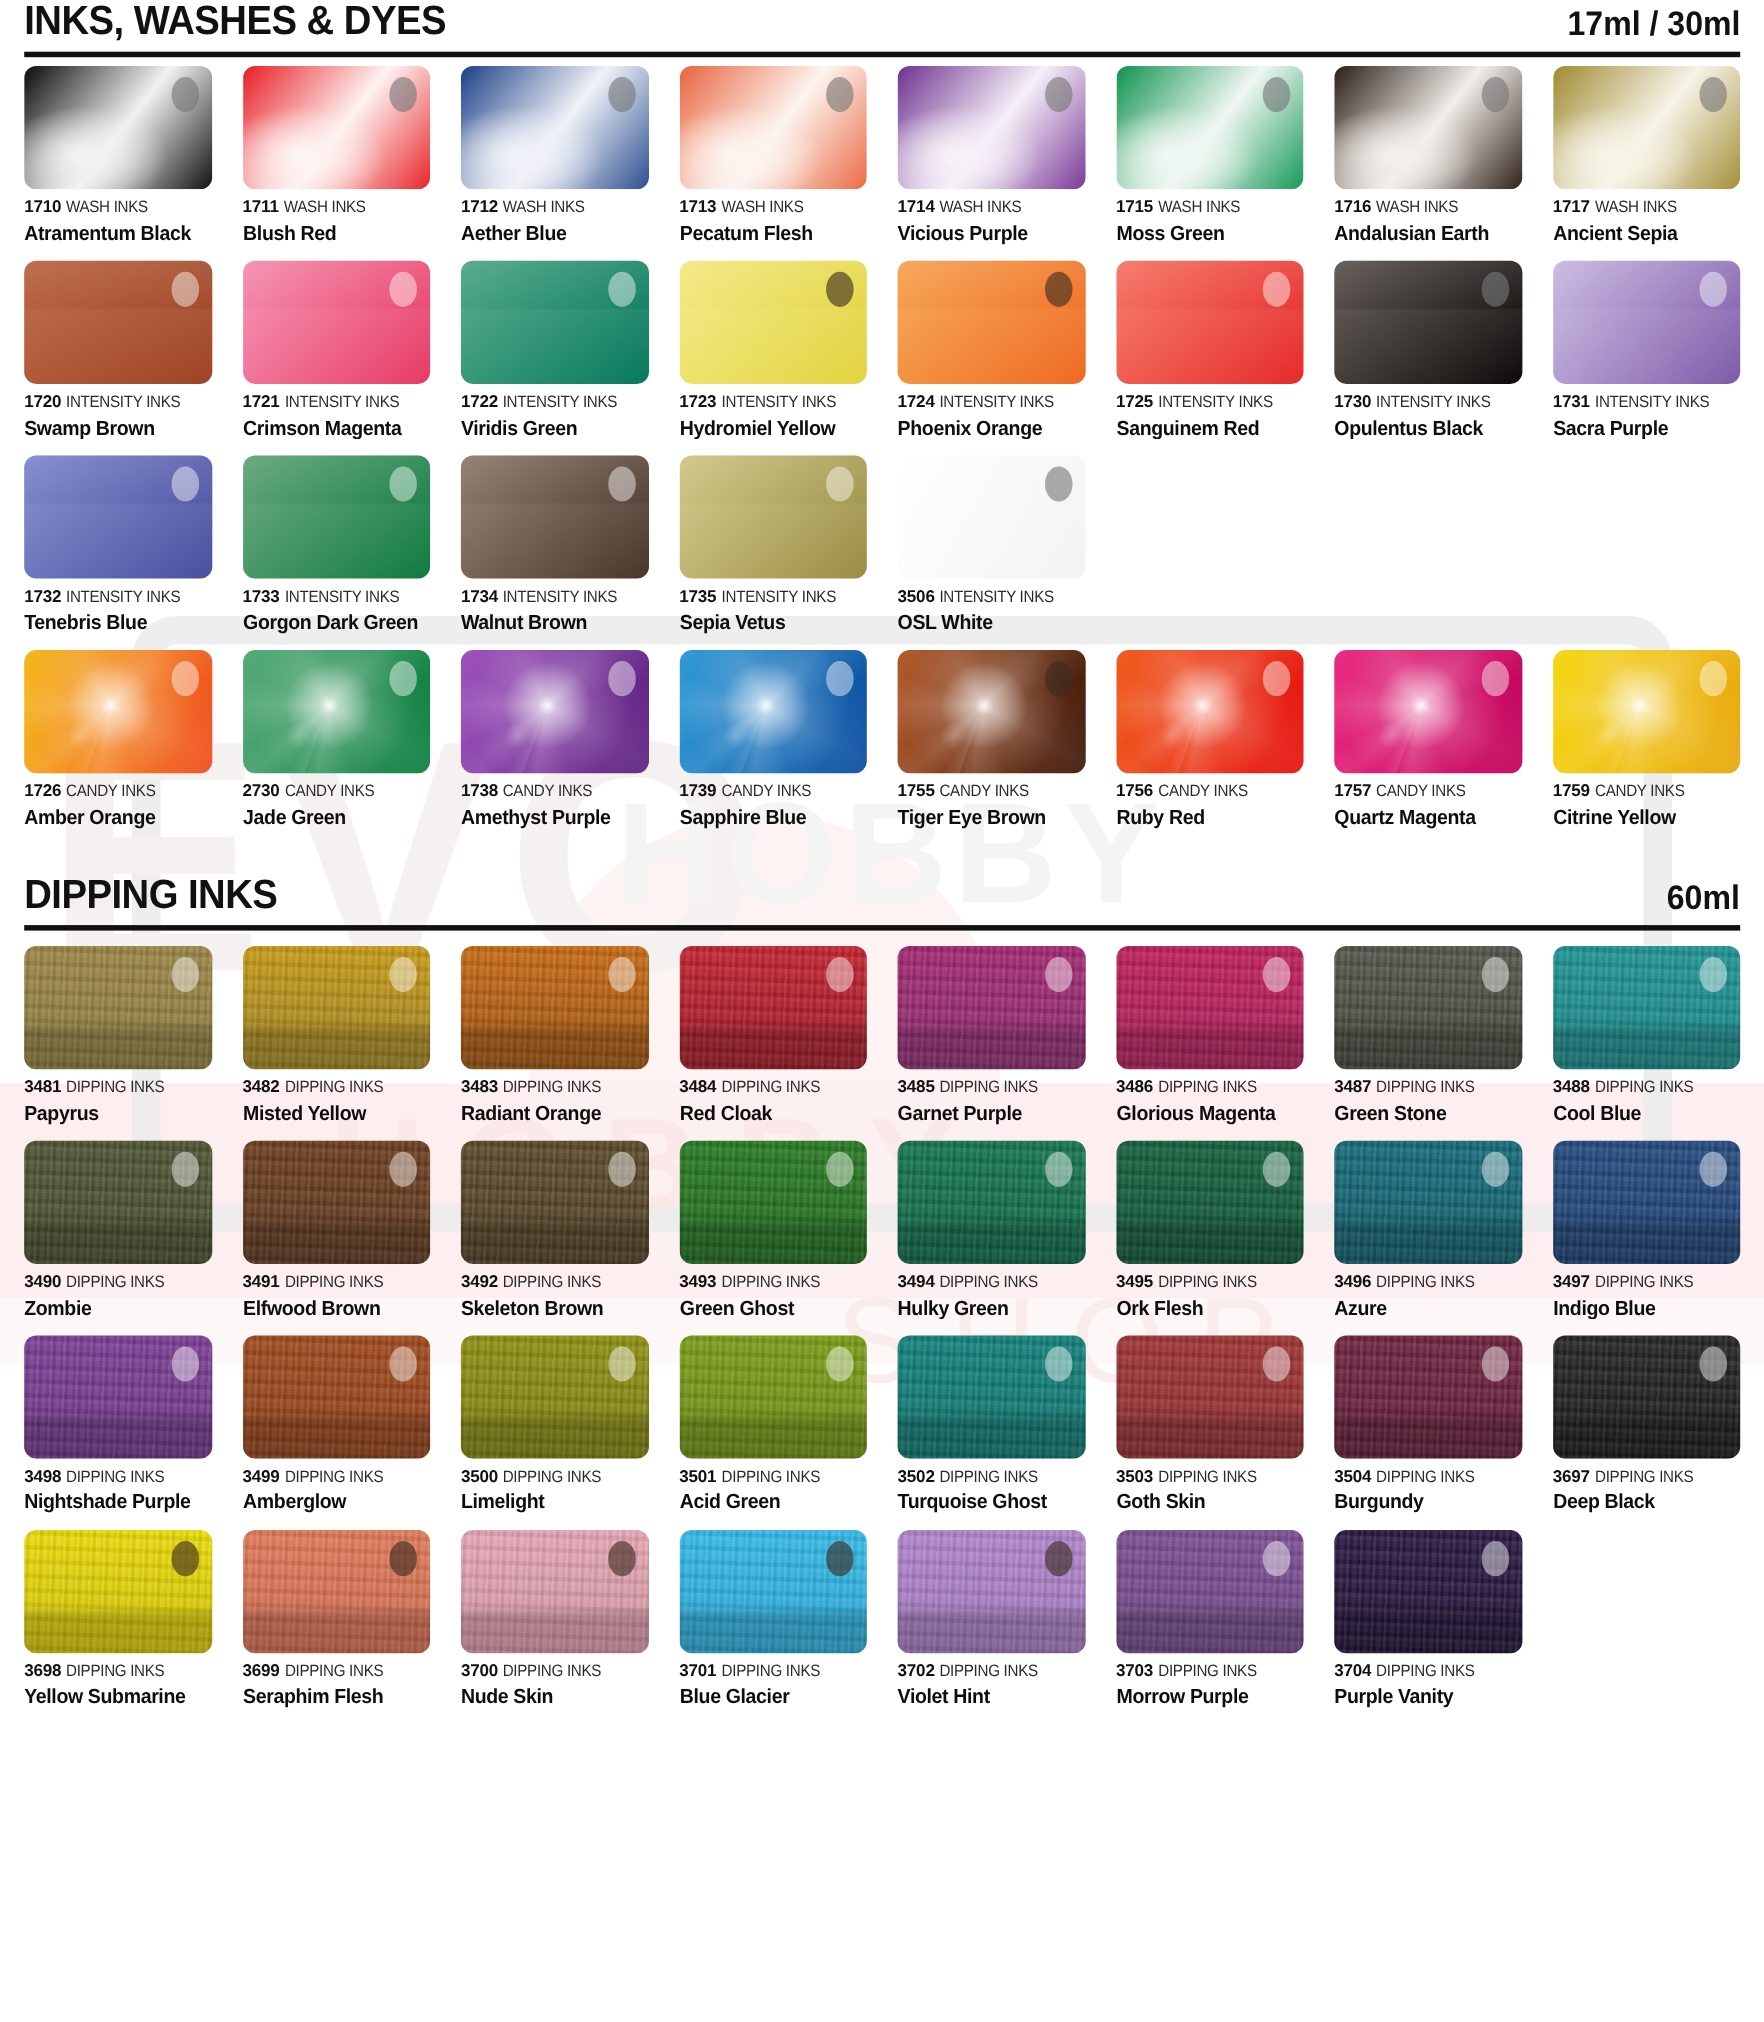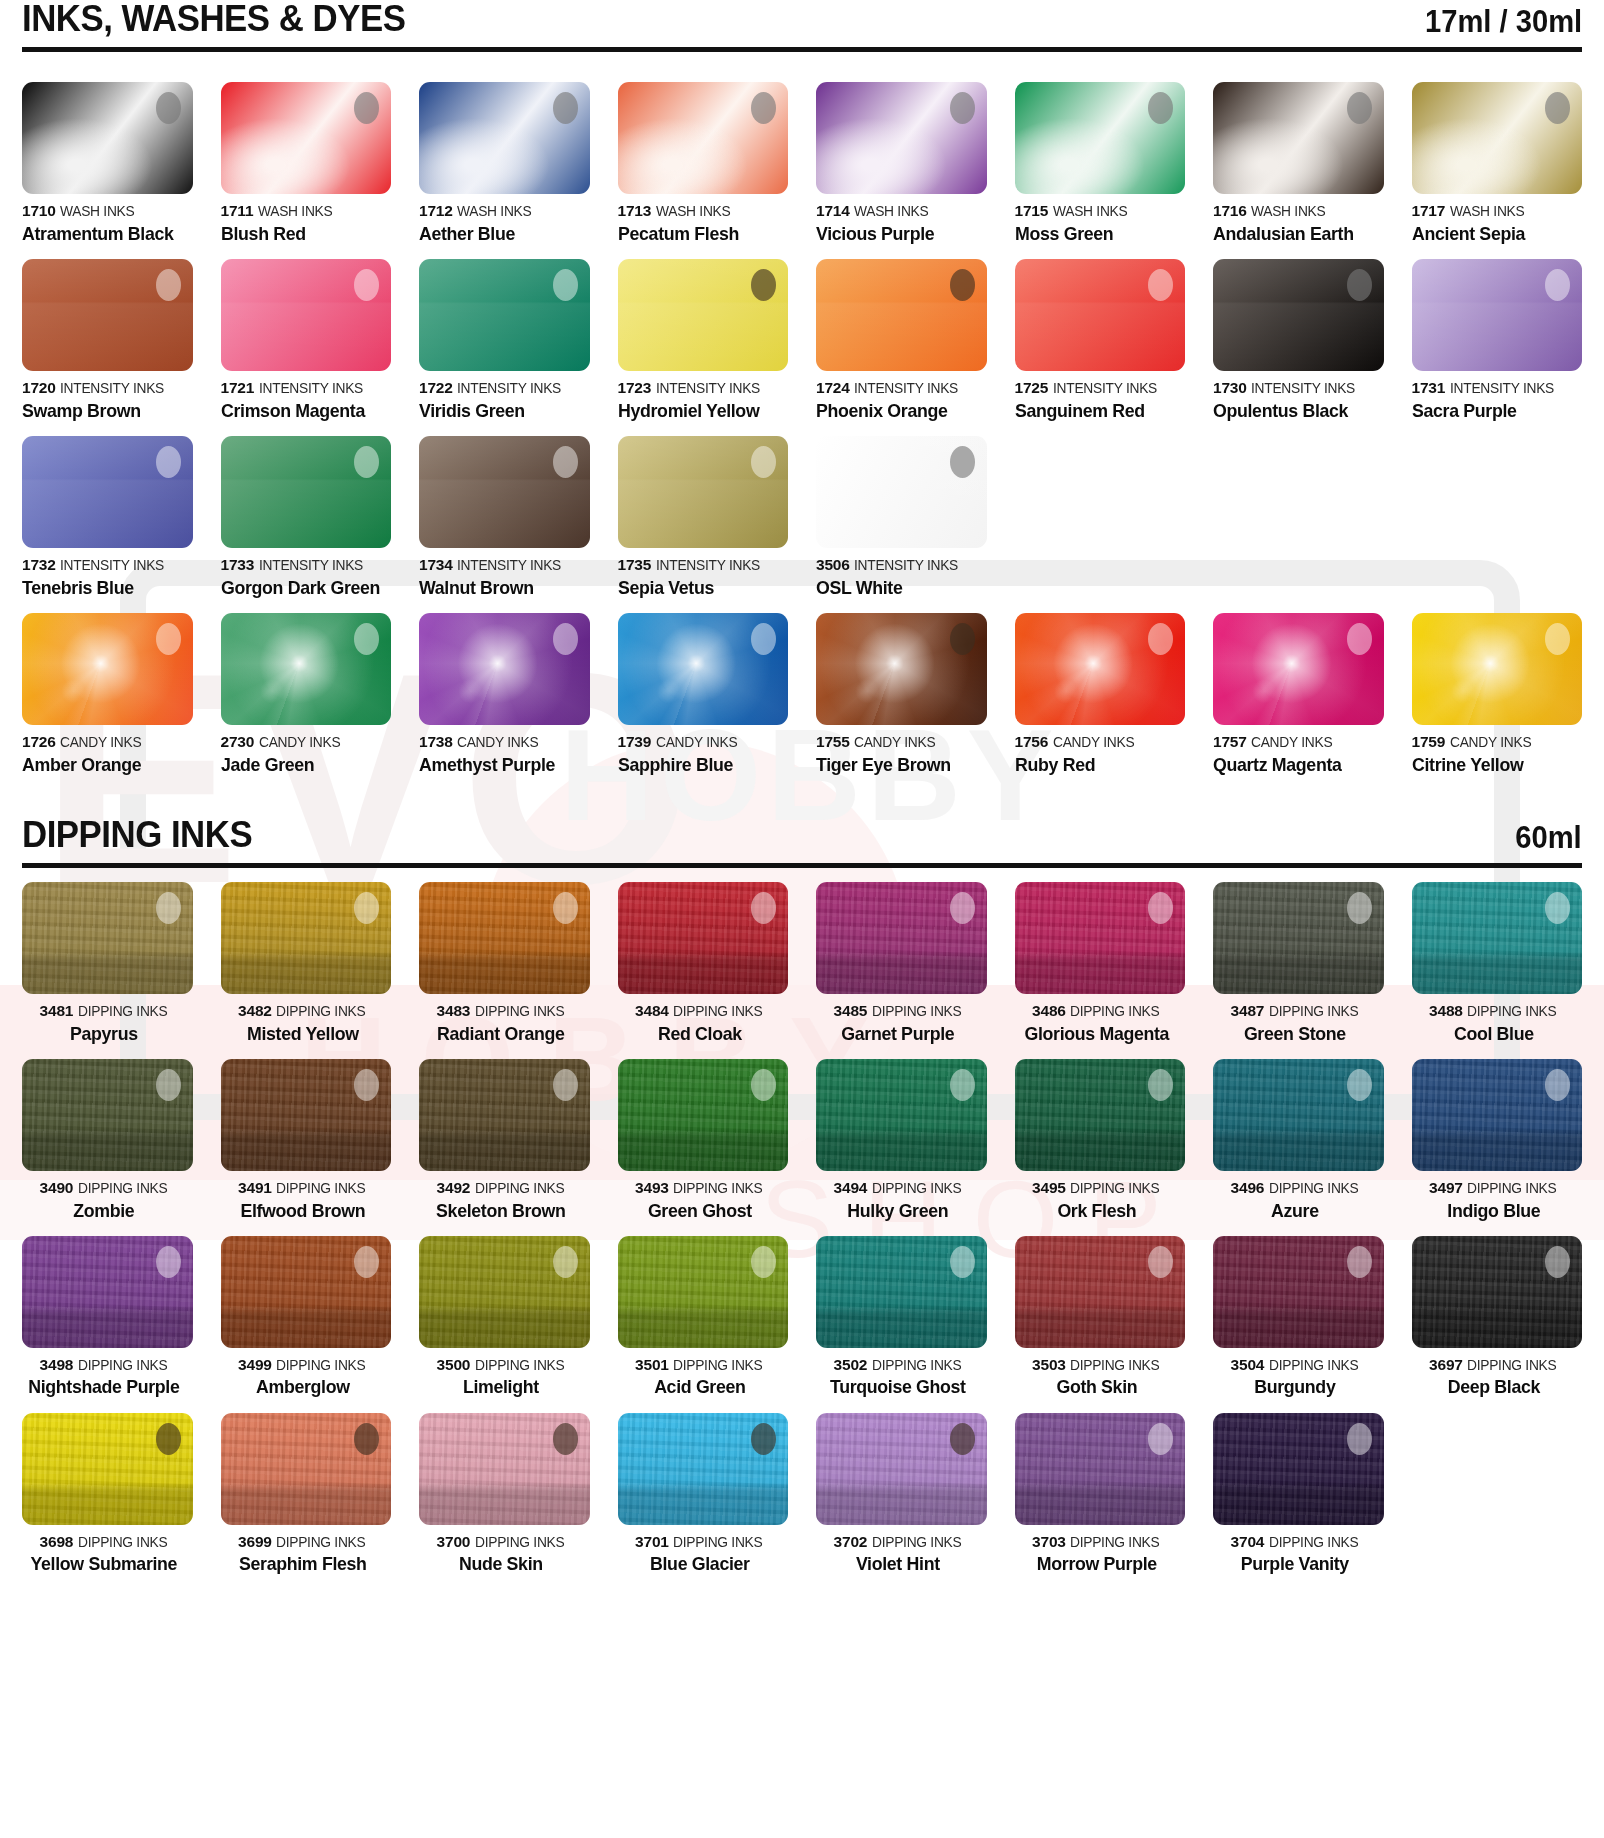--- a/index.html
+++ b/index.html
@@ -132,21 +132,21 @@
     background: #111111;
     margin-top: 6px;
   }
 
   
   .grid {
     display: grid;
     grid-template-columns: repeat(8, 1fr);
     column-gap: 28px;
     row-gap: 0px;
-    margin-top: 30px;
+    margin-top: 8px;
   }
   .cell { width: 100%; }
   .swatch-row { margin-bottom: 14px; }
 
   .swatch {
     position: relative;
     width: 100%;
     height: 112px;
     border-radius: 11px;
     overflow: hidden;
@@ -250,21 +250,21 @@
         rgba(255,255,255,0.10) 0deg, rgba(255,255,255,0.0) 12deg,
         rgba(255,255,255,0.08) 28deg, rgba(255,255,255,0.0) 44deg,
         rgba(255,255,255,0.09) 70deg, rgba(255,255,255,0.0) 92deg,
         rgba(255,255,255,0.07) 130deg, rgba(255,255,255,0.0) 160deg,
         rgba(255,255,255,0.10) 205deg, rgba(255,255,255,0.0) 235deg,
         rgba(255,255,255,0.08) 280deg, rgba(255,255,255,0.0) 320deg,
         rgba(255,255,255,0.10) 350deg, rgba(255,255,255,0.0) 360deg);
   }
 
   .section2 { margin-top: 26px; }
-  .grid2 { margin-top: 14px; text-align: center; }
+  .grid2 { margin-top: 14px; }
 </style>
 </head>
 <body>
 
 <div class="page">
 
   <div class="watermark">
     <div class="wm-pink"></div>
     <div class="wm-pink2"></div>
     <div class="wm-circle"></div>

